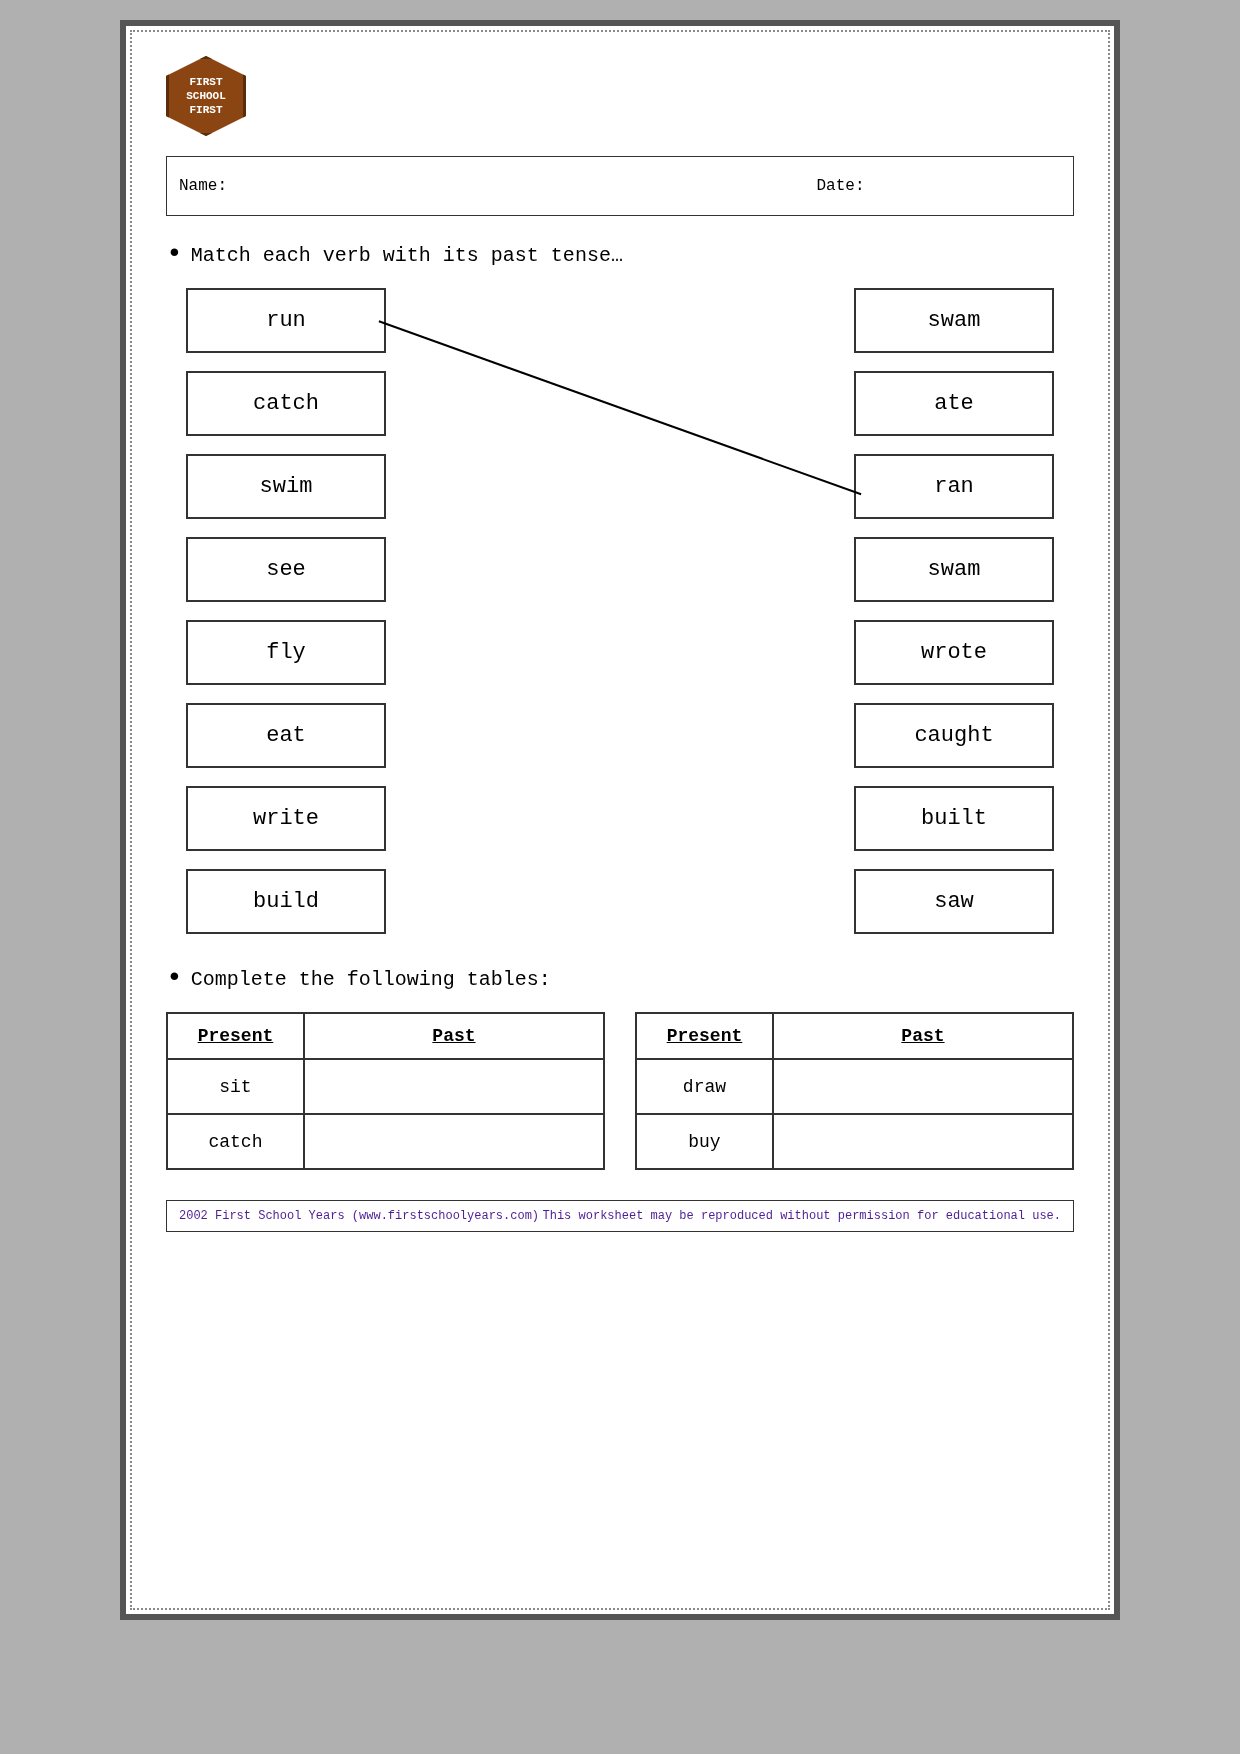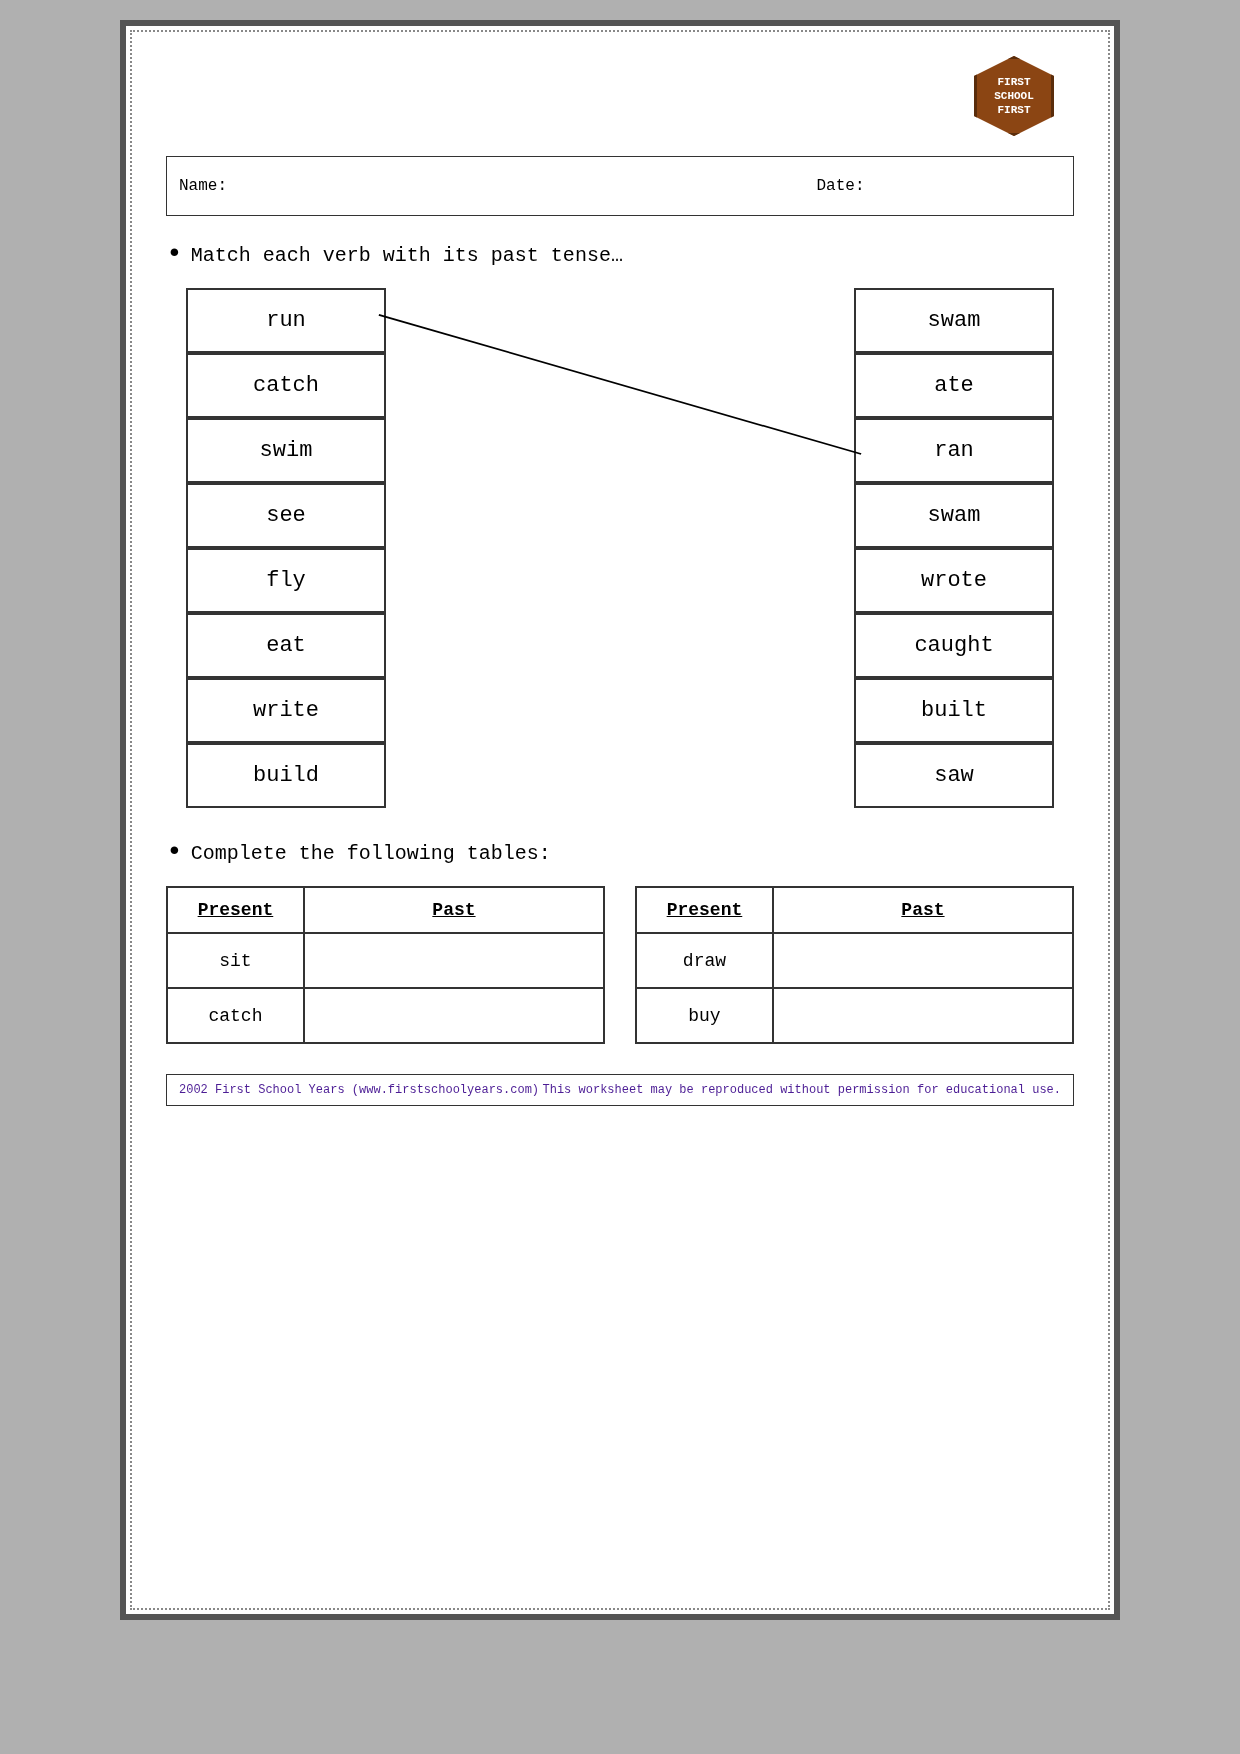--- a/index.html
+++ b/index.html
@@ -29,21 +29,20 @@
       top: 4px; left: 4px; right: 4px; bottom: 4px;
       border: 2px dotted #888;
       pointer-events: none;
     }
 
     
     .header {
       display: flex;
       align-items: center;
       margin-bottom: 20px;
-      justify-content: flex-end;
     }
 
     .logo {
       width: 80px;
       height: 80px;
       background: #8B4513;
       border: 3px solid #5a2d0c;
       display: flex;
       flex-direction: column;
       align-items: center;
@@ -111,20 +110,21 @@
     .matching-section {
       position: relative;
       display: flex;
       justify-content: space-between;
       margin: 0 20px 30px 20px;
     }
 
     .left-column, .right-column {
       display: flex;
       flex-direction: column;
+      gap: 18px;
       border-radius: 15px;
     }
 
     .verb-box {
       border: 2px solid #333;
       width: 200px;
       height: 65px;
       display: flex;
       align-items: center;
       justify-content: center;

